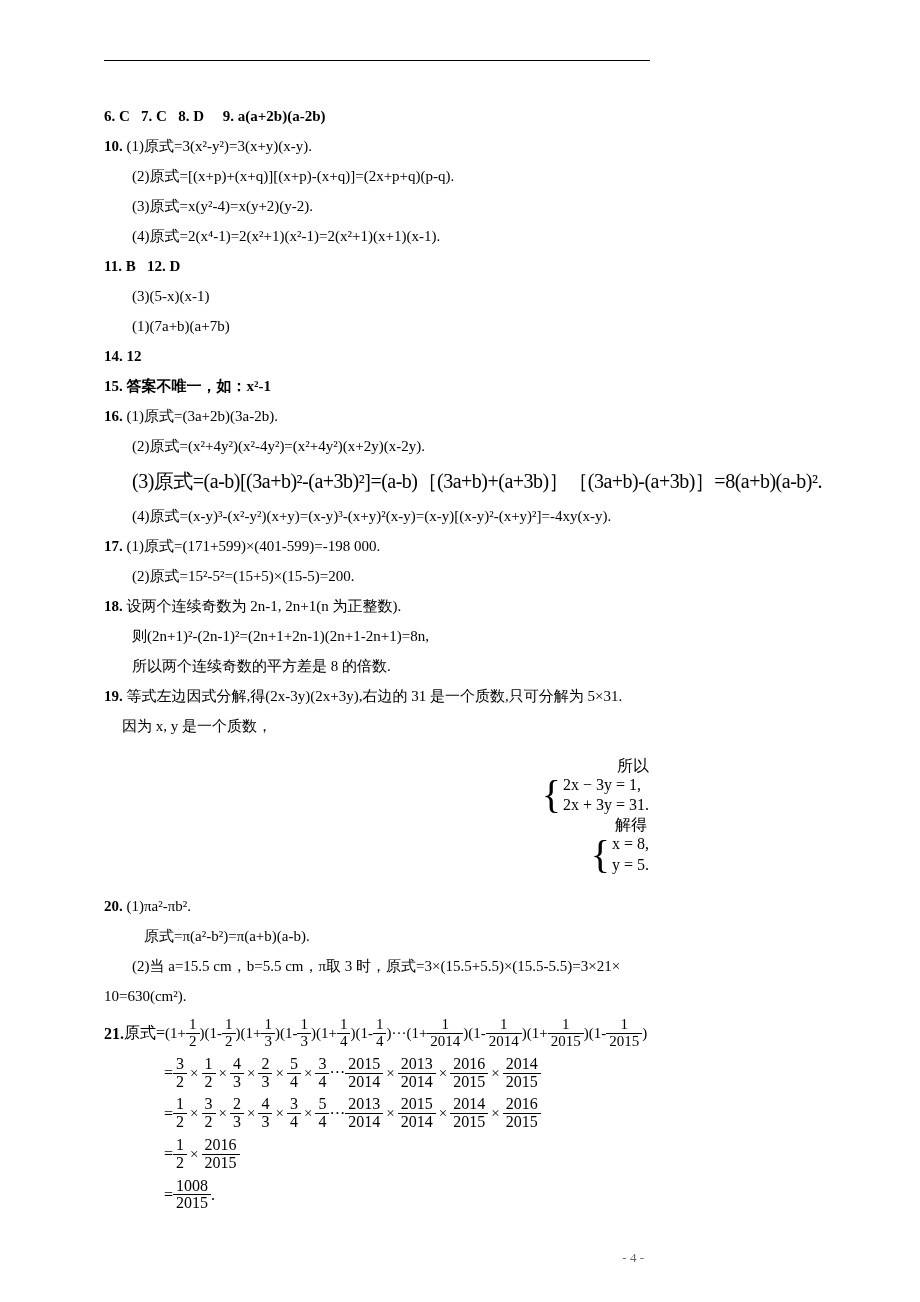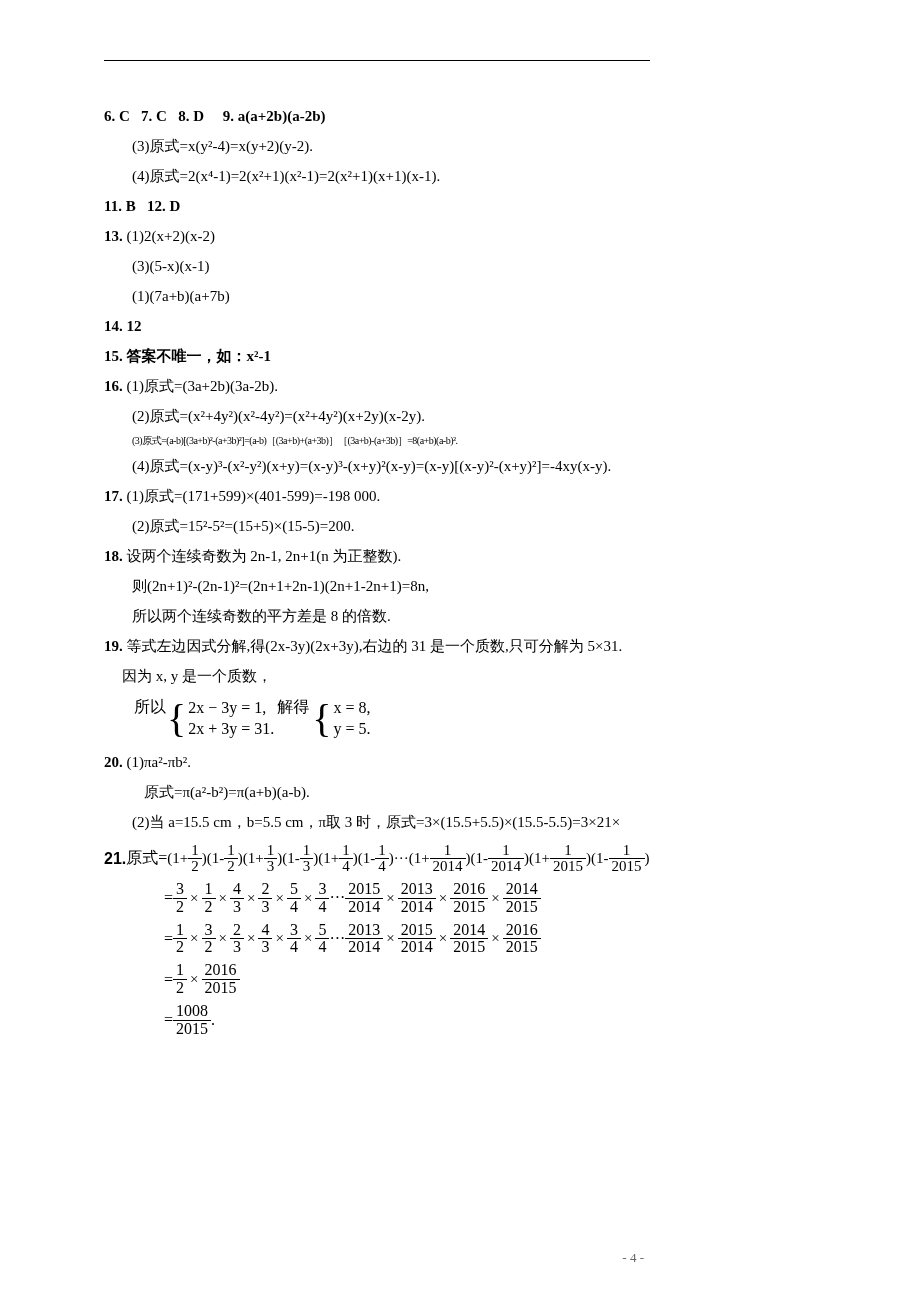--- a/index.html
+++ b/index.html
@@ -65,25 +65,26 @@
   }
   .cases .body {
     display: inline-flex;
     flex-direction: column;
     justify-content: center;
   }
   .cases .body span { line-height: 1.3; }
 
   .mathline {
     display: flex;
-    align-items: flex-start;
+    align-items: flex-end;
     line-height: 1.1;
-    margin: 7px 0;
+    margin: 16px 0;
     font-family: "Times New Roman", serif;
     font-size: 16px;
+    flex-direction: column;
   }
   .mathline > * { margin-right: 1px; }
   .tight { letter-spacing: -0.5px; }
 
   .q21block { padding-left: 60px; }
   .q21row {
     display: flex;
     align-items: center;
     margin: 6px 0;
     font-family: "Times New Roman", serif;
@@ -98,47 +99,48 @@
 <div class="page">
   <div class="topline"></div>
 
   <div class="line">
     <span class="bold">6. C</span>&nbsp;&nbsp;
     <span class="bold">7. C</span>&nbsp;&nbsp;
     <span class="bold">8. D</span>&nbsp;&nbsp;&nbsp;&nbsp;
     <span class="bold">9. a(a+2b)(a-2b)</span>
   </div>
 
+  <div class="line">
+    <span class="bold">10.</span>
+    <span>(1)原式=3(x²-y²)=3(x+y)(x-y).</span>
+  </div>
+  <div class="line indent1">(2)原式=[(x+p)+(x+q)][(x+p)-(x+q)]=(2x+p+q)(p-q).</div>
   <div class="line indent1">(3)原式=x(y²-4)=x(y+2)(y-2).</div>
   <div class="line indent1">(4)原式=2(x⁴-1)=2(x²+1)(x²-1)=2(x²+1)(x+1)(x-1).</div>
 
   <div class="line">
     <span class="bold">11. B</span>&nbsp;&nbsp;
     <span class="bold">12. D</span>
   </div>
 
-  <div class="line">
-    <span class="bold">13.</span>
-    <span>(1)2(x+2)(x-2)</span>
-  </div>
   <div class="line indent1">(3)(5-x)(x-1)</div>
   <div class="line indent1">(1)(7a+b)(a+7b)</div>
 
   <div class="line bold">14. 12</div>
 
   <div class="line">
     <span class="bold">15. 答案不唯一，如：x²-1</span>
   </div>
 
   <div class="line">
     <span class="bold">16.</span>
     <span>(1)原式=(3a+2b)(3a-2b).</span>
   </div>
   <div class="line indent1">(2)原式=(x²+4y²)(x²-4y²)=(x²+4y²)(x+2y)(x-2y).</div>
-  <div class="line indent1 tight" style="font-size:10px">(3)原式=(a-b)[(3a+b)²-(a+3b)²]=(a-b)［(3a+b)+(a+3b)］［(3a+b)-(a+3b)］=8(a+b)(a-b)².</div>
+  <div class="line indent1 tight" style="font-size:20px">(3)原式=(a-b)[(3a+b)²-(a+3b)²]=(a-b)［(3a+b)+(a+3b)］［(3a+b)-(a+3b)］=8(a+b)(a-b)².</div>
   <div class="line indent1">(4)原式=(x-y)³-(x²-y²)(x+y)=(x-y)³-(x+y)²(x-y)=(x-y)[(x-y)²-(x+y)²]=-4xy(x-y).</div>
 
   <div class="line">
     <span class="bold">17.</span>
     <span>(1)原式=(171+599)×(401-599)=-198 000.</span>
   </div>
   <div class="line indent1">(2)原式=15²-5²=(15+5)×(15-5)=200.</div>
 
   <div class="line">
     <span class="bold">18.</span>
@@ -170,23 +172,24 @@
       </span>
     </span>
   </div>
 
   <div class="line">
     <span class="bold">20.</span>
     <span>(1)πa²-πb².</span>
   </div>
   <div class="line indent2">原式=π(a²-b²)=π(a+b)(a-b).</div>
   <div class="line indent1">(2)当 a=15.5 cm，b=5.5 cm，π取 3 时，原式=3×(15.5+5.5)×(15.5-5.5)=3×21×</div>
+  <div class="line">10=630(cm²).</div>
 
   <div class="q21row first" style="margin-top:6px">
-    <span class="bold" style="font-family:Liberation Sans, sans-serif">21.</span>
+    <span class="bold" style="font-family:Liberation Serif, serif">21.</span>
     <span style="font-family:'SimSun',serif">原式=</span>
     <span id="q21r1" style="display:flex;align-items:center;font-size:15px">
         <span>(1+</span>
         <span class="frac">
           <span class="num">1</span>
           <span class="den">2</span>
         </span>
         <span>)(1-</span>
         <span class="frac">
           <span class="num">1</span>

